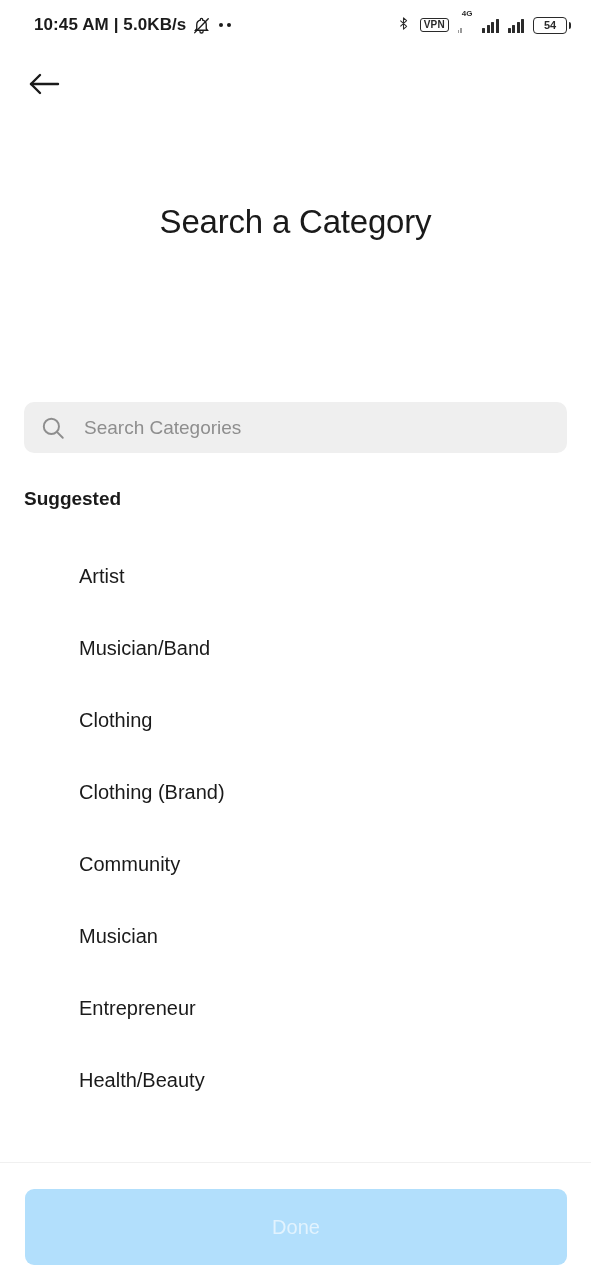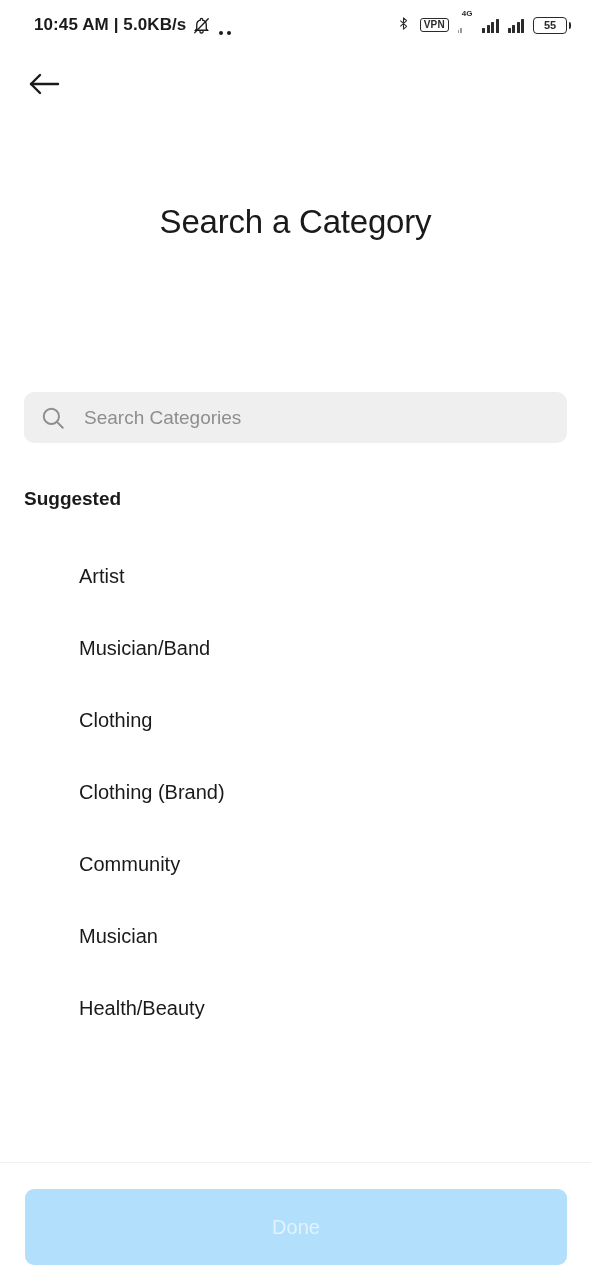--- a/index.html
+++ b/index.html
@@ -11,21 +11,21 @@
     overflow:hidden;
   }
   .screen { position:relative; width:591px; height:1280px; background:#fff; }
 
   
   .statusbar {
     position:absolute; top:0; left:0; right:0; height:50px;
     display:flex; align-items:center; justify-content:space-between;
     padding:0 20px 0 34px;
   }
-  .sb-left { display:flex; align-items:flex-end; gap:6px; }
+  .sb-left { display:flex; align-items:center; gap:6px; }
   .sb-time { font-size:17px; font-weight:bold; color:#1b1b1b; letter-spacing:0.1px; white-space:nowrap; }
   .sb-right { display:flex; align-items:center; gap:9px; }
   .icon-bellmute { display:inline-block; width:19px; height:19px; position:relative; }
   .dots { display:flex; align-items:center; gap:4px; margin-left:2px; }
   .dots i { width:4px; height:4px; border-radius:50%; background:#1b1b1b; display:block; }
   .vpn-badge {
     border:1.6px solid #2a2a2a; border-radius:3px;
     font-size:10px; font-weight:bold; color:#2a2a2a;
     padding:1px 3px 1px 3px; line-height:1.05; letter-spacing:0.2px;
   }
@@ -62,21 +62,21 @@
     position:absolute; top:203px; left:0; right:0; text-align:center;
     font-size:33px; font-weight:400; color:#1a1a1a; letter-spacing:-0.2px;
   }
   .subtitle {
     position:absolute; top:265px; left:46px; right:46px; text-align:center;
     font-size:19px; line-height:28px; color:#a6a6a6; font-weight:400;
   }
 
   
   .searchbar {
-    position:absolute; left:24px; top:392px; width:543px; height:51px;
+    position:absolute; left:24px; top:402px; width:543px; height:51px;
     background:#efefef; border-radius:10px; display:flex; align-items:center;
     padding:0 16px; cursor:text;
   }
   .search-icon { width:26px; height:26px; margin-right:18px; flex:none; }
   .search-ph { font-size:19px; color:#8e8e8e; font-weight:400; }
 
   
   .section-head {
     position:absolute; left:24px; top:488px;
     font-size:19px; font-weight:bold; color:#1a1a1a;
@@ -144,21 +144,21 @@
             <b></b>
           </span>
       </span>
       <span class="sig">
           <b></b>
           <b></b>
           <b></b>
           <b></b>
         </span>
       <span class="battery">
-        <span class="batt-body">55</span>
+        <span class="batt-body">54</span>
         <span class="batt-tip"></span>
       </span>
     </div>
   </div>
 
   <div class="backbtn">
     <span>
       <svg viewBox="0 0 32 24" width="32" height="24" fill="none" stroke="#1a1a1a" stroke-width="2.4" stroke-linecap="round" stroke-linejoin="round">
         <line x1="30" y1="12" x2="3" y2="12"></line>
         <polyline points="12,3 3,12 12,21"></polyline>
@@ -193,20 +193,23 @@
     <div class="list-item">
         <span>Clothing (Brand)</span>
       </div>
     <div class="list-item">
         <span>Community</span>
       </div>
     <div class="list-item">
         <span>Musician</span>
       </div>
     <div class="list-item">
+        <span>Entrepreneur</span>
+      </div>
+    <div class="list-item">
         <span>Health/Beauty</span>
       </div>
   </div>
 
   <div class="bottom-bar">
     <button class="done-btn">Done</button>
   </div>
 
 </div>
 

